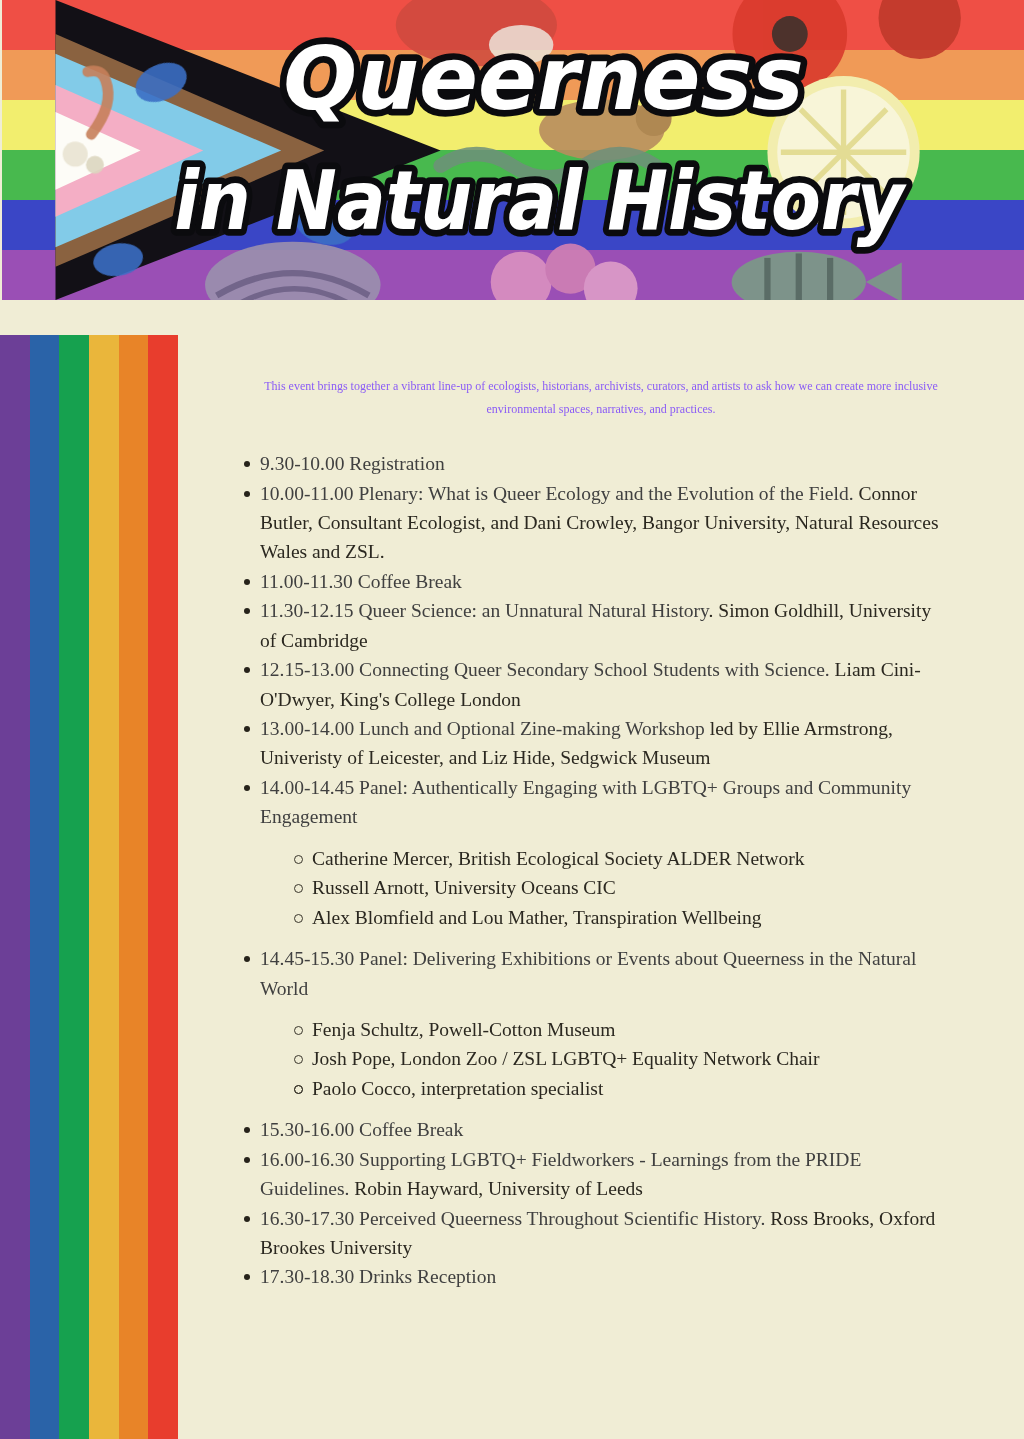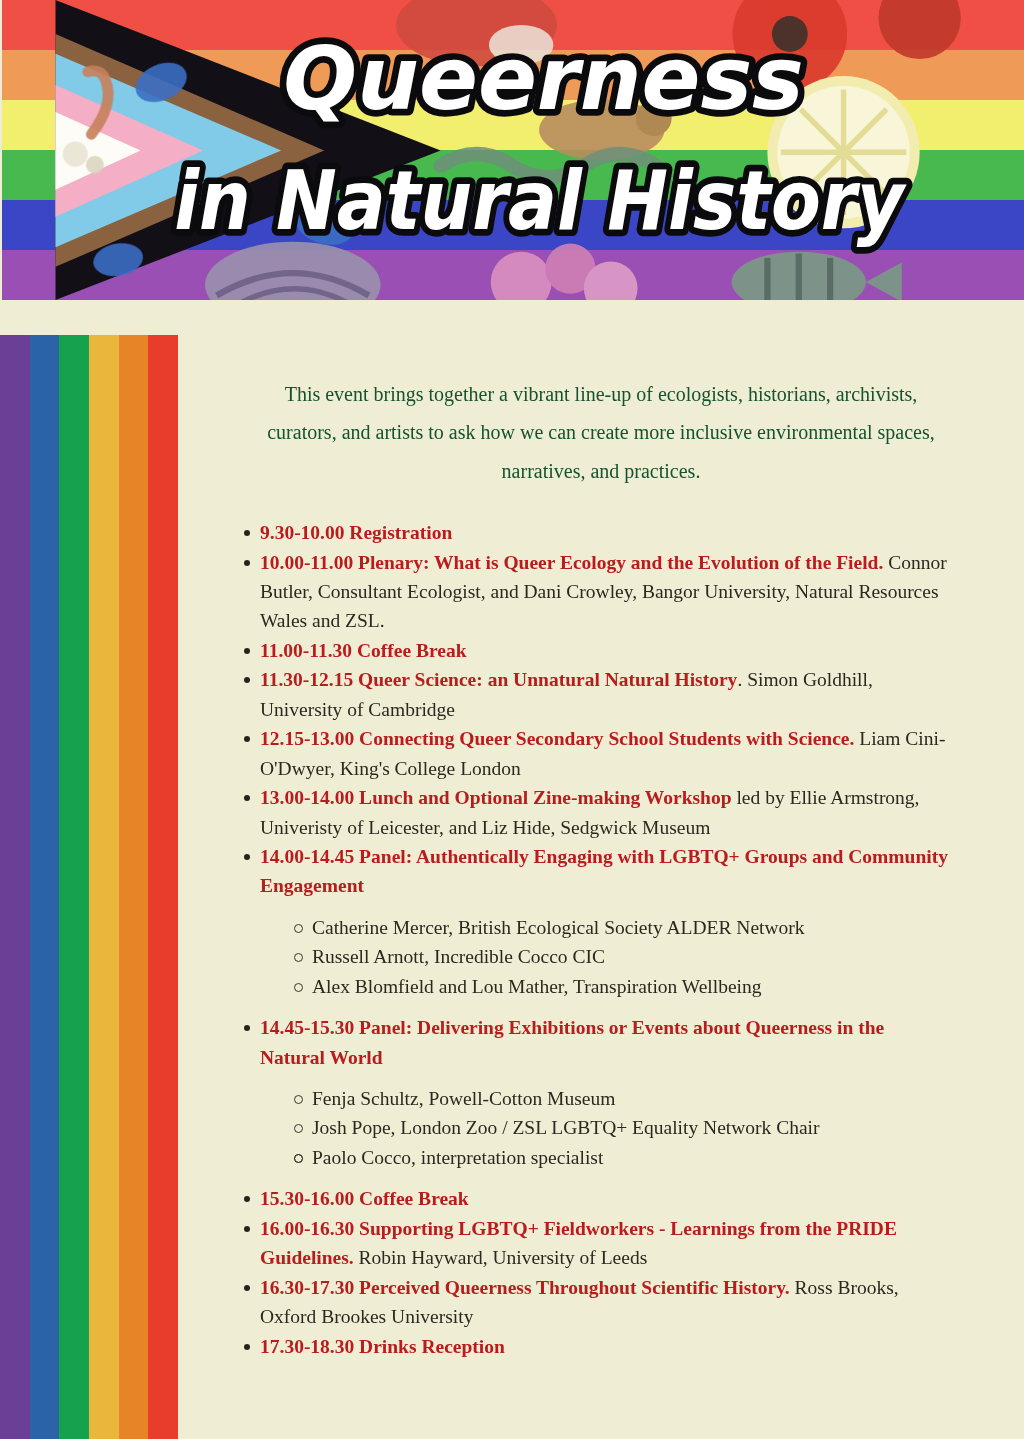--- a/index.html
+++ b/index.html
@@ -49,40 +49,40 @@
   
   .content{
     position:absolute;left:178px;top:335px;right:0;bottom:0;
     background:#f0edd5;
     color:#26231a;
   }
   .intro{
     margin:40px auto 0;
     width:690px;
     text-align:center;
-    font-size:20px;
+    font-size:12px;
     line-height:1.92;
-    color:#14532d;
+    color:#8b5cf6;
   }
   .schedule{
     list-style:none;
     margin:28px 0 0;
     padding:0 72px 0 82px;
     font-size:19.5px;
     line-height:1.51;
   }
   .schedule li{position:relative;}
   .schedule .item{padding-left:0;}
   .item .line{display:block;position:relative;padding-left:0;}
   .marker{
     position:absolute;left:-16px;top:12px;
     width:6px;height:6px;border-radius:50%;
     background:#26231a;display:inline-block;
   }
-  .txt .b{font-weight:bold;color:#b91c1c;}
+  .txt .b{font-weight:normal;color:#404040;}
   .txt .r{font-weight:normal;color:#2b2820;}
   .subs{list-style:none;margin:12px;padding:0 0 0 40px;}
   .subs li{position:relative;}
   .marker.ring{
     background:transparent;
     border:1.6px solid #3a362c;
     width:7px;height:7px;top:11px;left:-18px;
   }
 </style>
 </head>
@@ -217,21 +217,21 @@
   </li>
 
   <li class="item">
     <span class="line txt"><span class="marker"></span><b class="b">14.00-14.45 Panel: Authentically Engaging with LGBTQ+ Groups and Community Engagement</b><span class="r"></span></span>
     <ul class="subs">
   <li>
     <span class="line txt"><span class="marker ring"></span><span class="r sub-r">Catherine Mercer, British Ecological Society ALDER Network</span></span>
   </li>
 
   <li>
-    <span class="line txt"><span class="marker ring"></span><span class="r sub-r">Russell Arnott, Incredible Cocco CIC</span></span>
+    <span class="line txt"><span class="marker ring"></span><span class="r sub-r">Russell Arnott, University Oceans CIC</span></span>
   </li>
 
 
   <li>
     <span class="line txt"><span class="marker ring"></span><span class="r sub-r">Alex Blomfield and Lou Mather, Transpiration Wellbeing</span></span>
   </li>
 </ul>
   </li>
 
   <li class="item">

